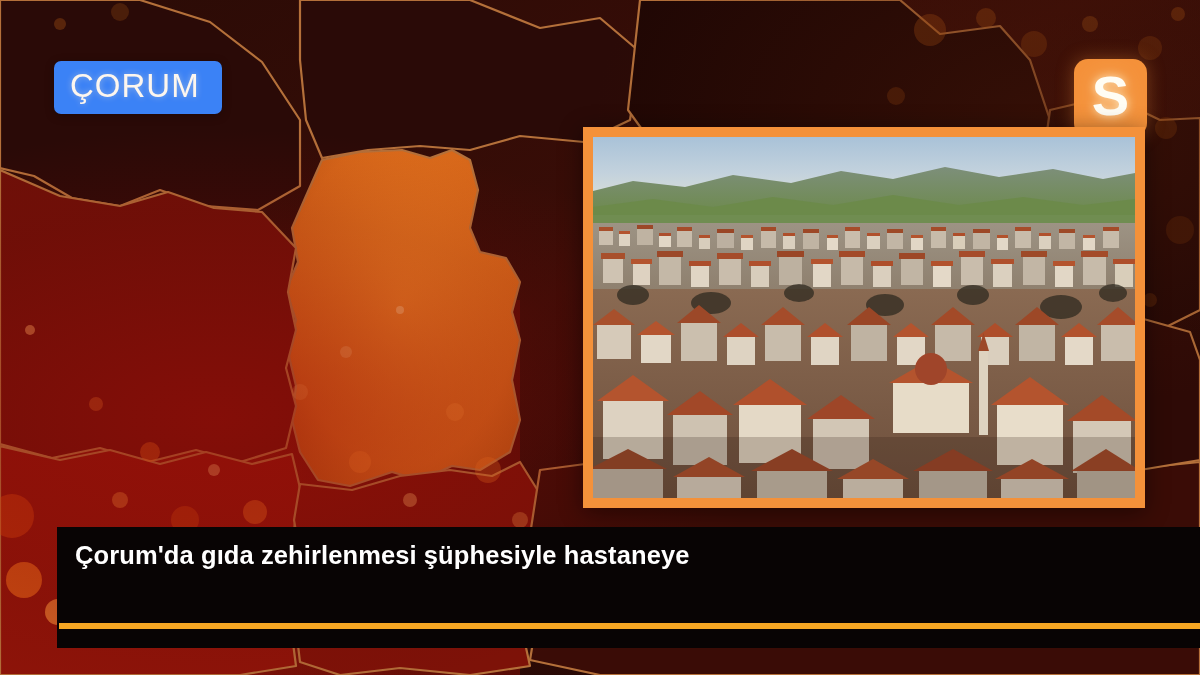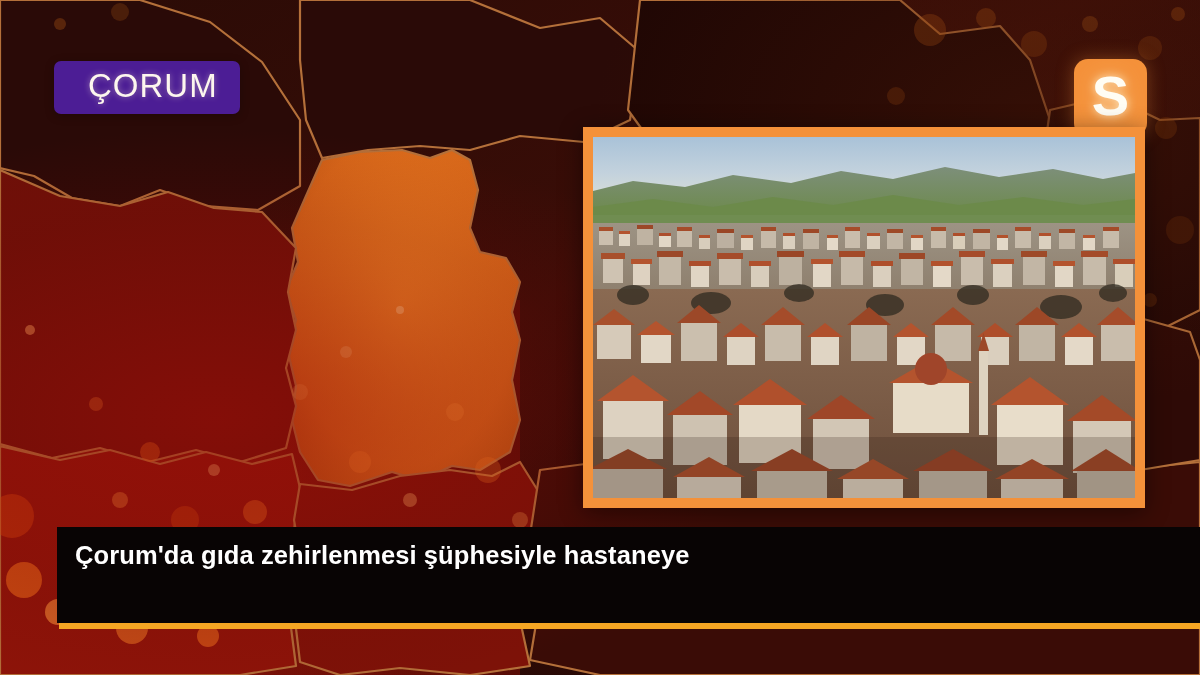--- a/index.html
+++ b/index.html
@@ -35,22 +35,22 @@
       radial-gradient(ellipse 60% 55% at 18% 62%, rgba(150,12,8,0.55) 0%, rgba(120,8,6,0.18) 55%, rgba(0,0,0,0) 78%),
       radial-gradient(ellipse 55% 60% at 88% 18%, rgba(70,22,8,0.55) 0%, rgba(0,0,0,0) 70%);
     pointer-events: none;
   }
 
   
   #province-badge {
     position: absolute;
     left: 54px;
     top: 61px;
-    padding: 8px 22px 12px 34px;
-    background: #4c1d95;
+    padding: 8px 22px 12px 16px;
+    background: #3b82f6;
     border-radius: 7px;
     box-shadow: 0 2px 10px rgba(0,0,0,0.25);
   }
   #province-badge .label {
     font-size: 33px;
     line-height: 1;
     letter-spacing: 1px;
     color: #fdf6ee;
     font-weight: 400;
     text-shadow: 0 0 6px rgba(255,240,210,0.45);
@@ -100,21 +100,21 @@
     background: #b9c8d6;
   }
   #photo-canvas svg { display: block; width: 100%; height: 100%; }
 
   
   #caption-bar {
     position: absolute;
     left: 57px;
     top: 527px;
     width: 1143px;
-    height: 96px;
+    height: 121px;
     background: #080404;
     box-sizing: border-box;
     padding: 12px 18px 0 18px;
   }
   #caption-text {
     color: #ffffff;
     font-size: 25.5px;
     font-weight: 700;
     line-height: 1.28;
     letter-spacing: 0.1px;

